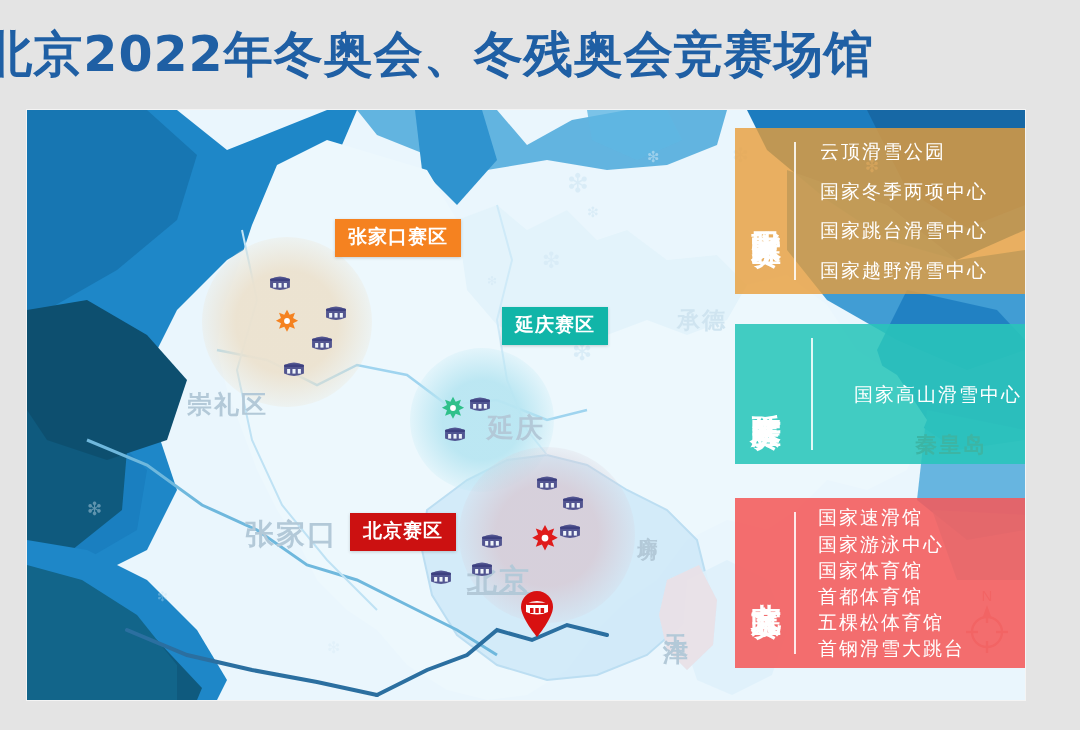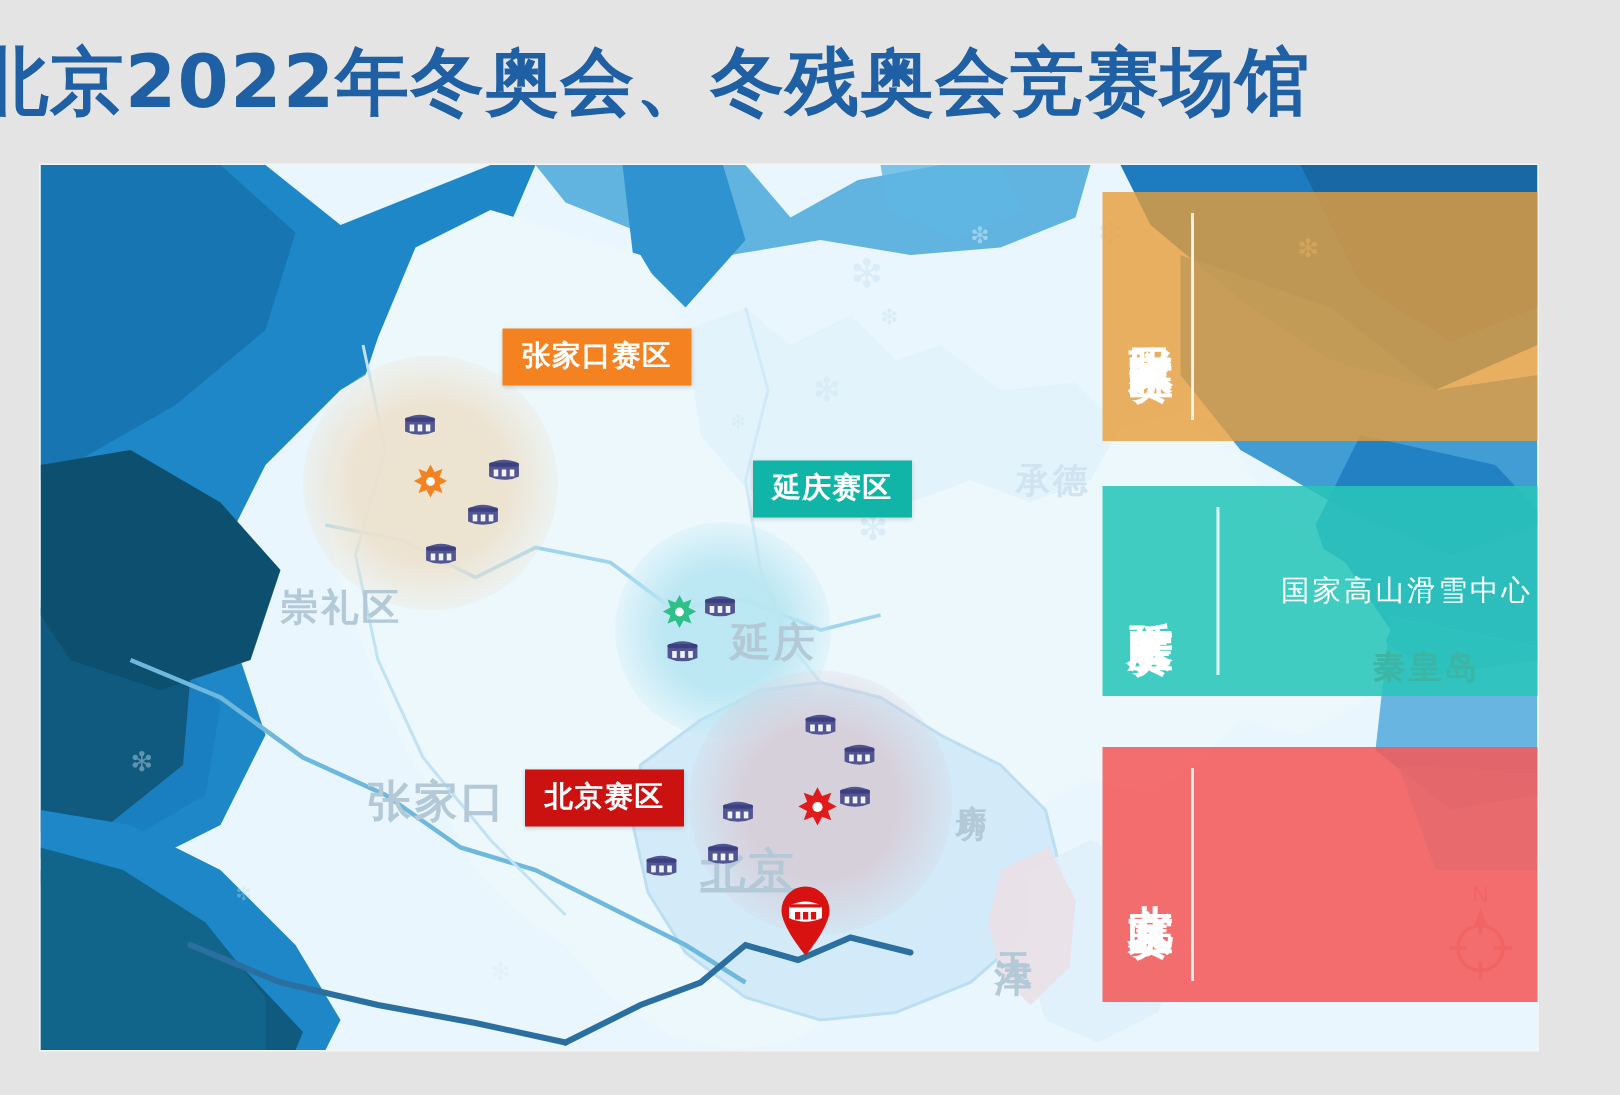--- a/index.html
+++ b/index.html
@@ -400,26 +400,40 @@
       <line x1="32" y1="56" x2="32" y2="68" stroke="#e06a6a" stroke-width="2.4"></line>
       <line x1="11" y1="47" x2="23" y2="47" stroke="#e06a6a" stroke-width="2.4"></line>
       <line x1="41" y1="47" x2="53" y2="47" stroke="#e06a6a" stroke-width="2.4"></line>
     </svg>
   </div>
 </div>
 
 <div class="legend-panel" id="panel-zjk">
   <div class="legend-zone">张家口赛区</div>
   <div class="legend-divider"></div>
+  <div class="legend-venues">
+    <div class="vname">云顶滑雪公园</div>
+    <div class="vname">国家冬季两项中心</div>
+    <div class="vname">国家跳台滑雪中心</div>
+    <div class="vname">国家越野滑雪中心</div>
+  </div>
 </div>
 
 <div class="legend-panel" id="panel-yq">
   <div class="legend-zone">延庆赛区</div>
   <div class="legend-divider"></div>
   <div class="legend-venues">
     <div class="vname">国家高山滑雪中心</div>
   </div>
 </div>
 
 <div class="legend-panel" id="panel-bj">
   <div class="legend-zone">北京赛区</div>
   <div class="legend-divider"></div>
+  <div class="legend-venues">
+    <div class="vname">国家速滑馆</div>
+    <div class="vname">国家游泳中心</div>
+    <div class="vname">国家体育馆</div>
+    <div class="vname">首都体育馆</div>
+    <div class="vname">五棵松体育馆</div>
+    <div class="vname">首钢滑雪大跳台</div>
+  </div>
 </div>
 
 </body></html>

